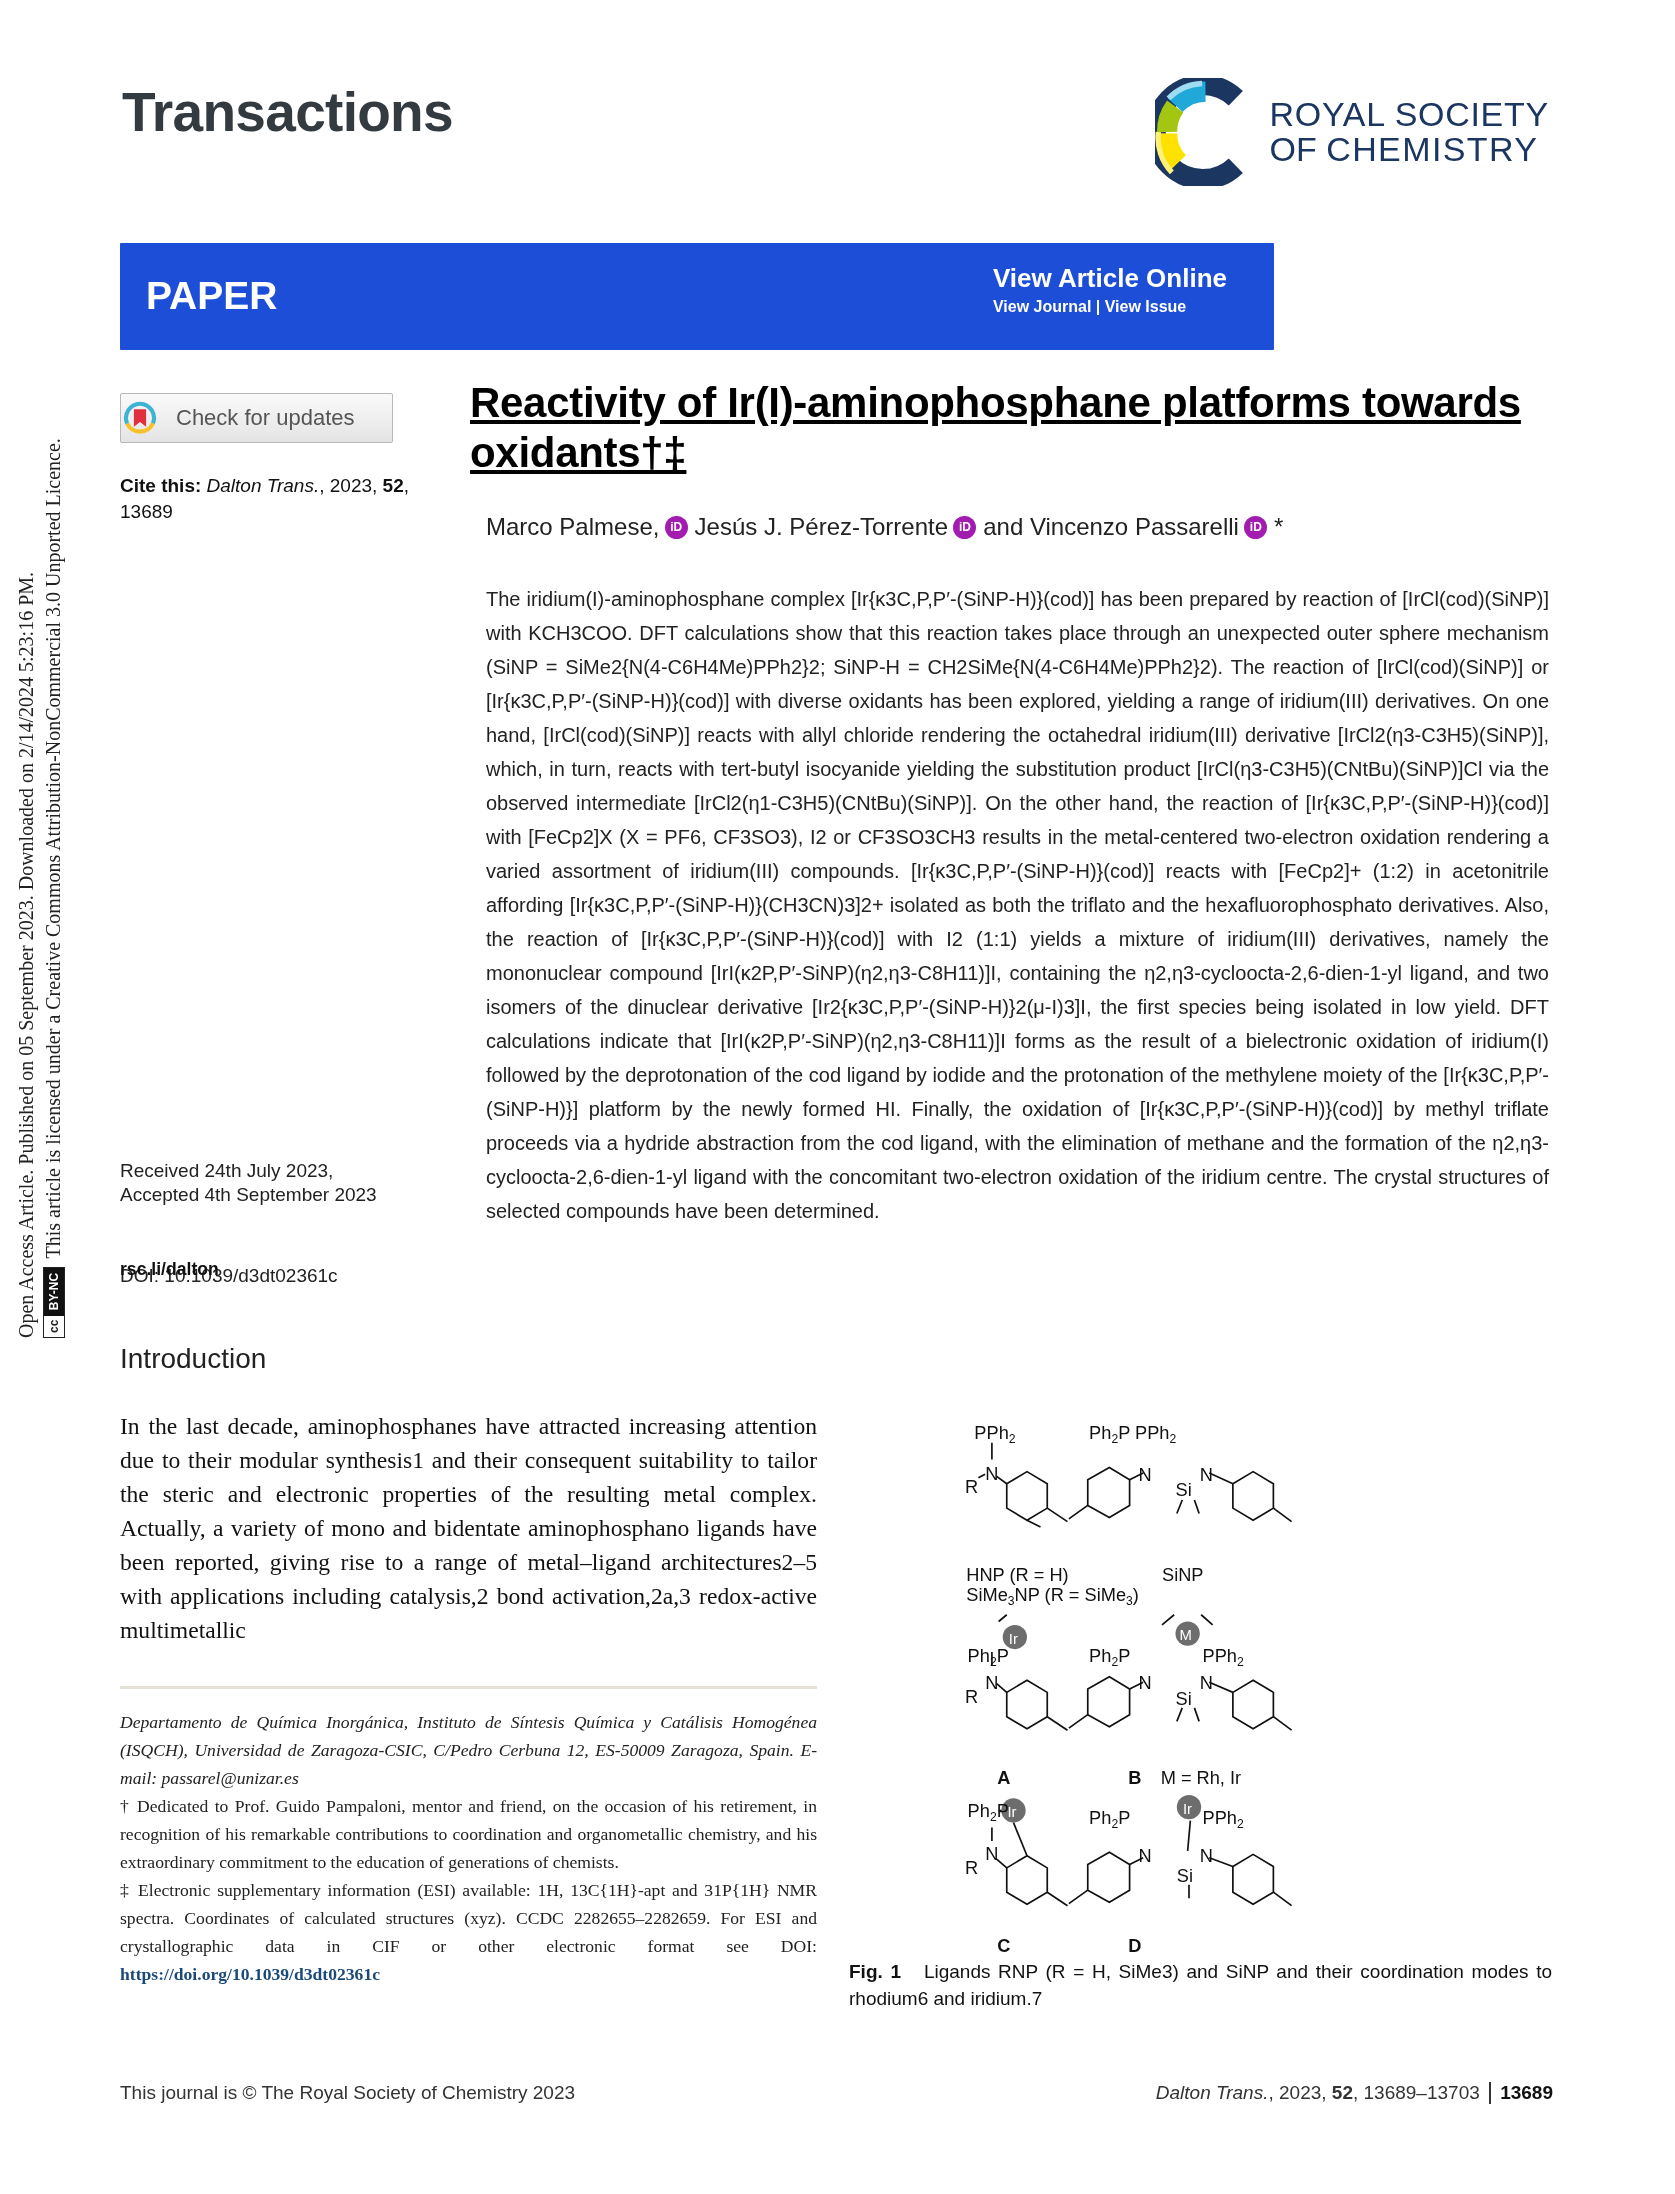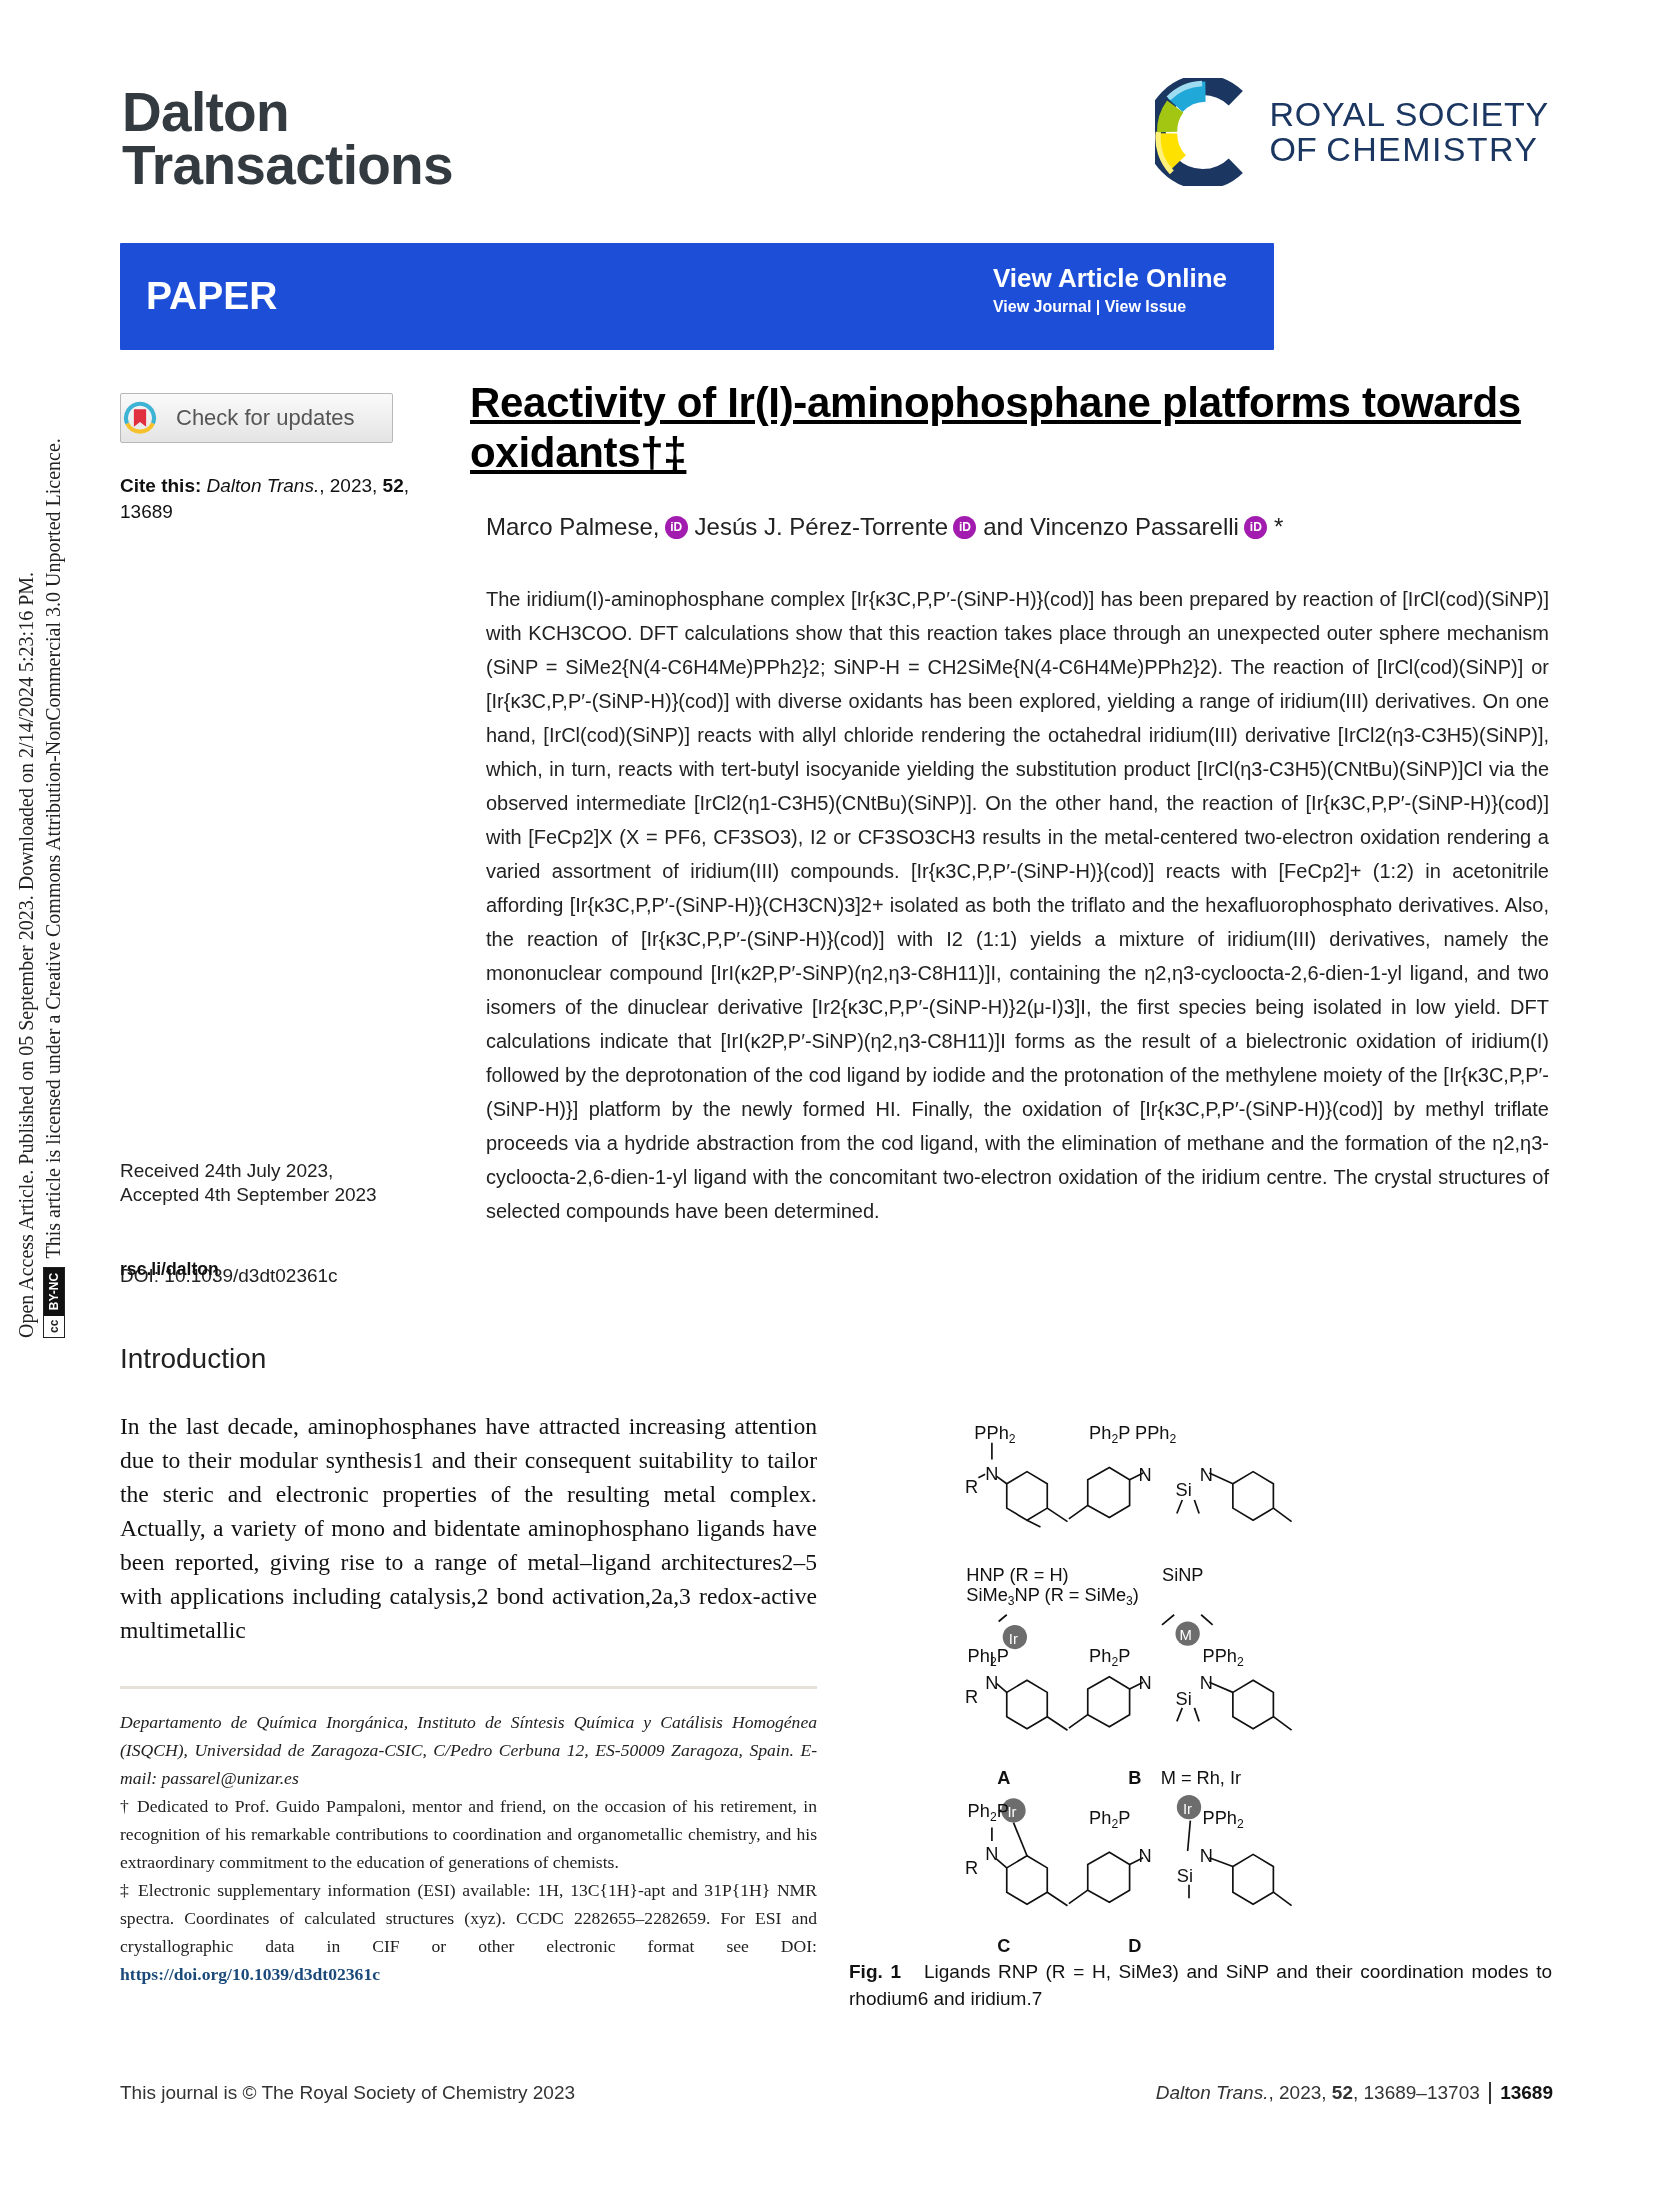--- a/index.html
+++ b/index.html
@@ -79,21 +79,20 @@
   <div class="side-line l2">
     <span class="cc-badge">
       <span class="cc">cc</span>
       <span class="bync">BY-NC</span>
     </span>
     <span>This article is licensed under a Creative Commons Attribution-NonCommercial 3.0 Unported Licence.</span>
   </div>
 </div>
 
 <div class="abs journal-title">
-  <div>Dalton</div>
   <div>Transactions</div>
 </div>
 
 <div class="abs rsc-logo">
   <svg width="101" height="108" viewBox="0 0 150 160">
     <path d="M120 30 A70 70 0 1 0 120 130" fill="none" stroke="#1b3660" stroke-width="30"></path>
     <path d="M75 20 A62 62 0 0 0 30 40" fill="none" stroke="#1fa8d8" stroke-width="30"></path>
     <path d="M30 42 A62 62 0 0 0 18 80" fill="none" stroke="#a3c613" stroke-width="30"></path>
     <path d="M18 82 A62 62 0 0 0 35 125" fill="none" stroke="#ffe100" stroke-width="30"></path>
     <path d="M70 8 A75 75 0 0 0 20 30" fill="none" stroke="#9fdcf1" stroke-width="8"></path>

